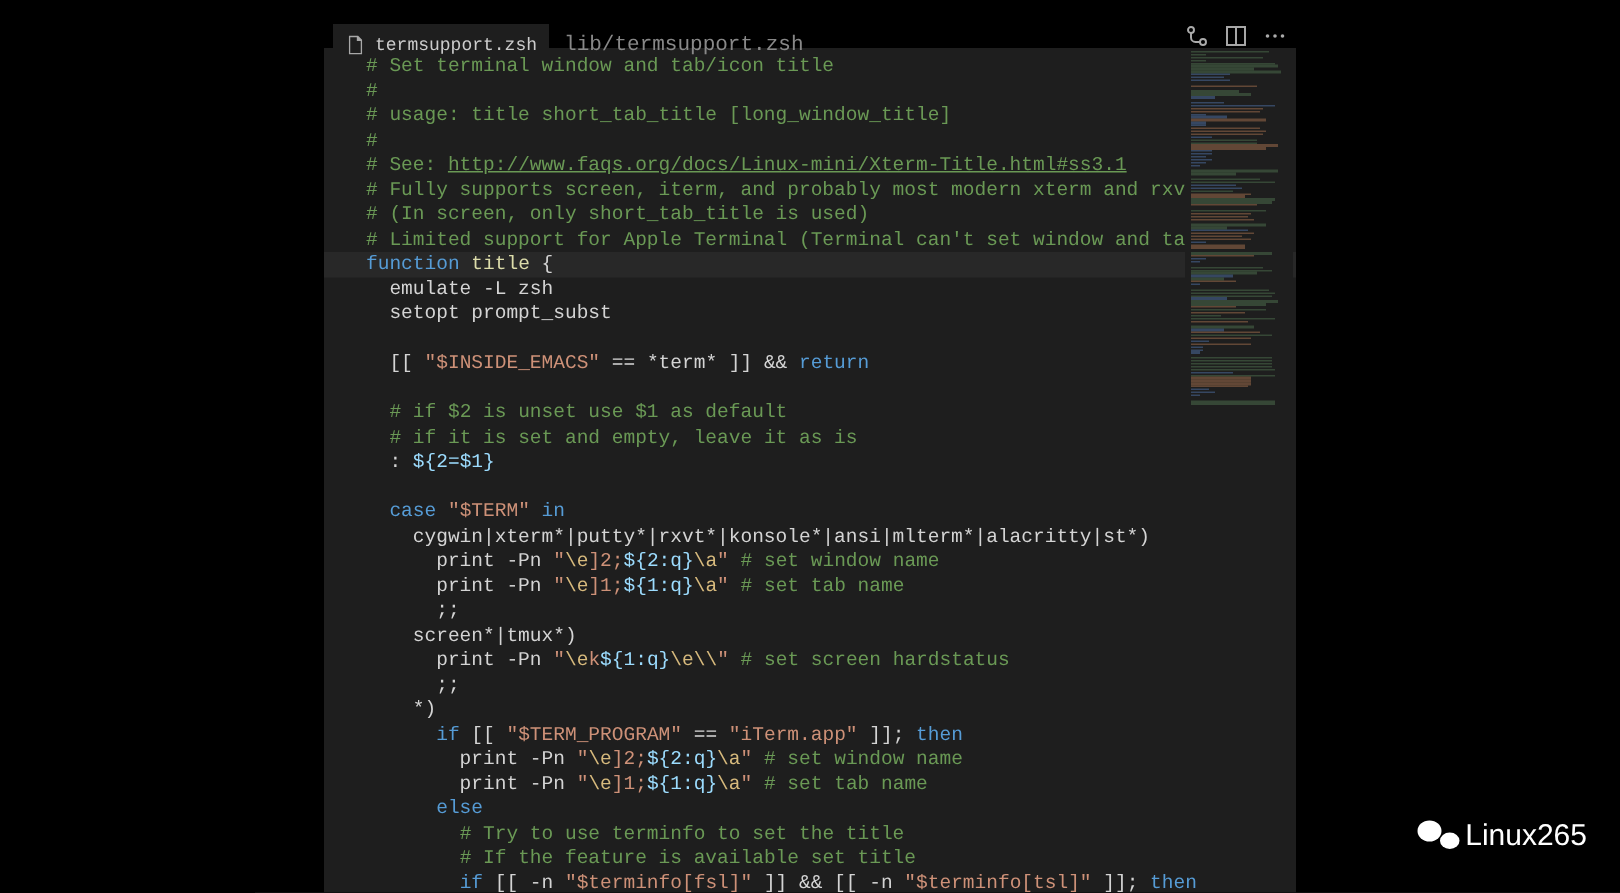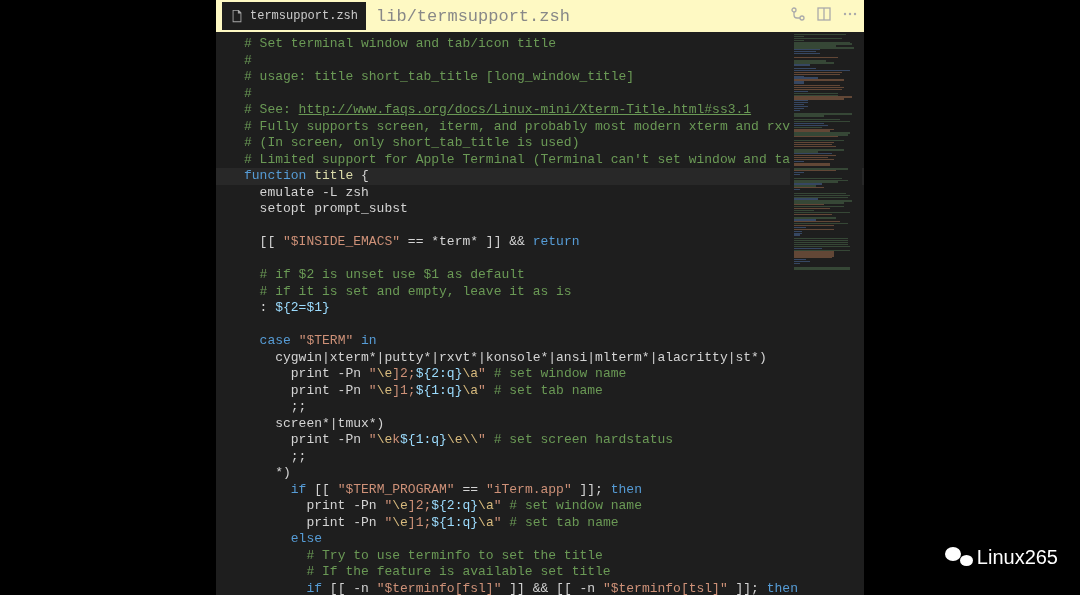--- a/index.html
+++ b/index.html
@@ -16,41 +16,41 @@
     left: 216px;
     top: 0;
     right: 216px;
     bottom: 0;
     background: #1e1e1e;
     display: flex;
     flex-direction: column;
   }
   .tab-bar {
     height: 28px;
-    background: #fef9c3;
-    display: flex;
-    align-items: center;
+    background: #000000;
+    display: flex;
+    align-items: flex-start;
     justify-content: space-between;
     padding: 16px 6px;
   }
   .tab-left { display: flex; align-items: center; gap: 6px; }
   .tab {
     display: flex;
     align-items: center;
     gap: 6px;
     padding: 4px 8px;
     background: #1e1e1e;
     height: 28px;
     color: #ccc;
     font-size: 12px;
   }
   .tab .file-icon { width: 14px; height: 14px; color: #a8a8a8; }
   .breadcrumb {
     color: #888;
-    font-size: 17px;
+    font-size: 14px;
     padding-left: 4px;
   }
   .tab-actions { display: flex; gap: 10px; align-items: center; color: #aaa; }
   .tab-actions svg { width: 16px; height: 16px; }
   .editor-body {
     flex: 1;
     position: relative;
     display: flex;
     overflow: hidden;
   }

